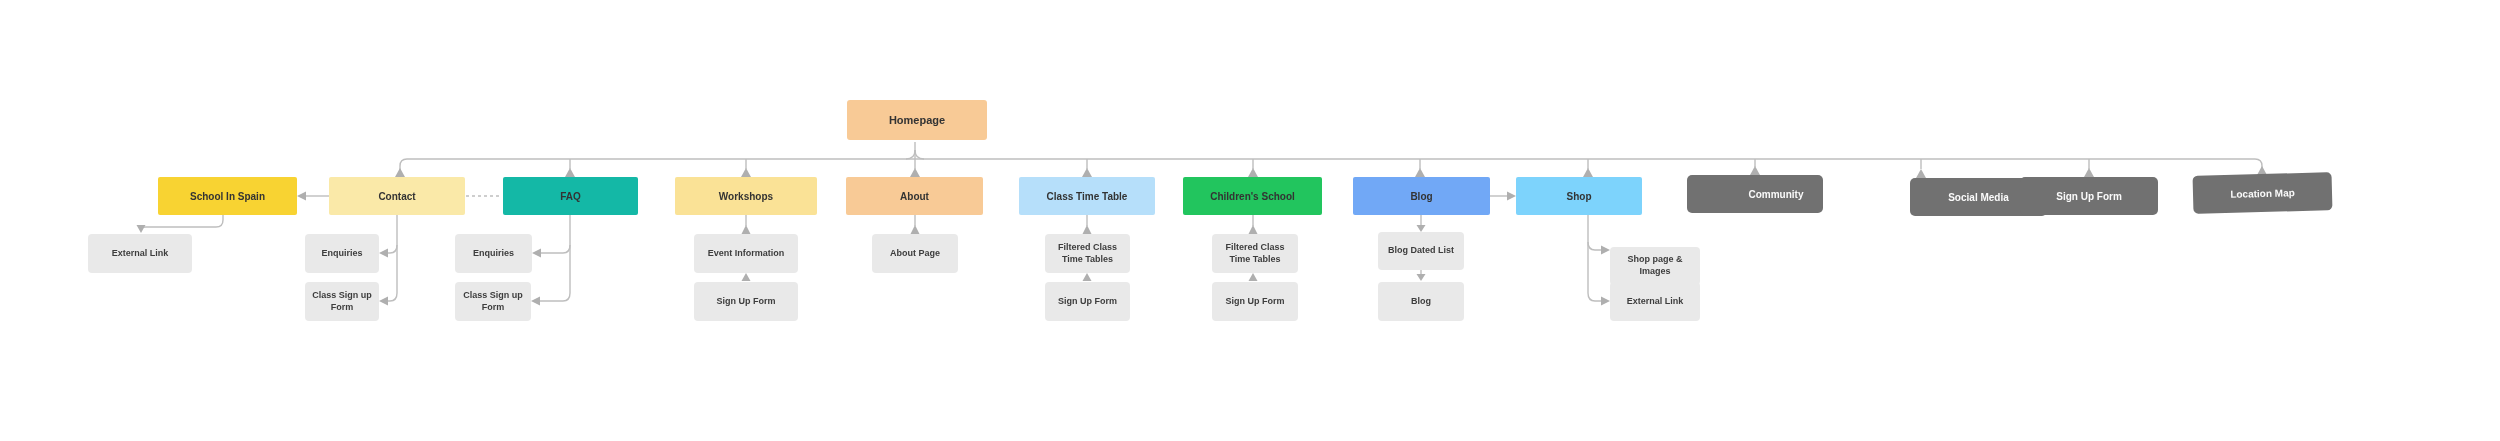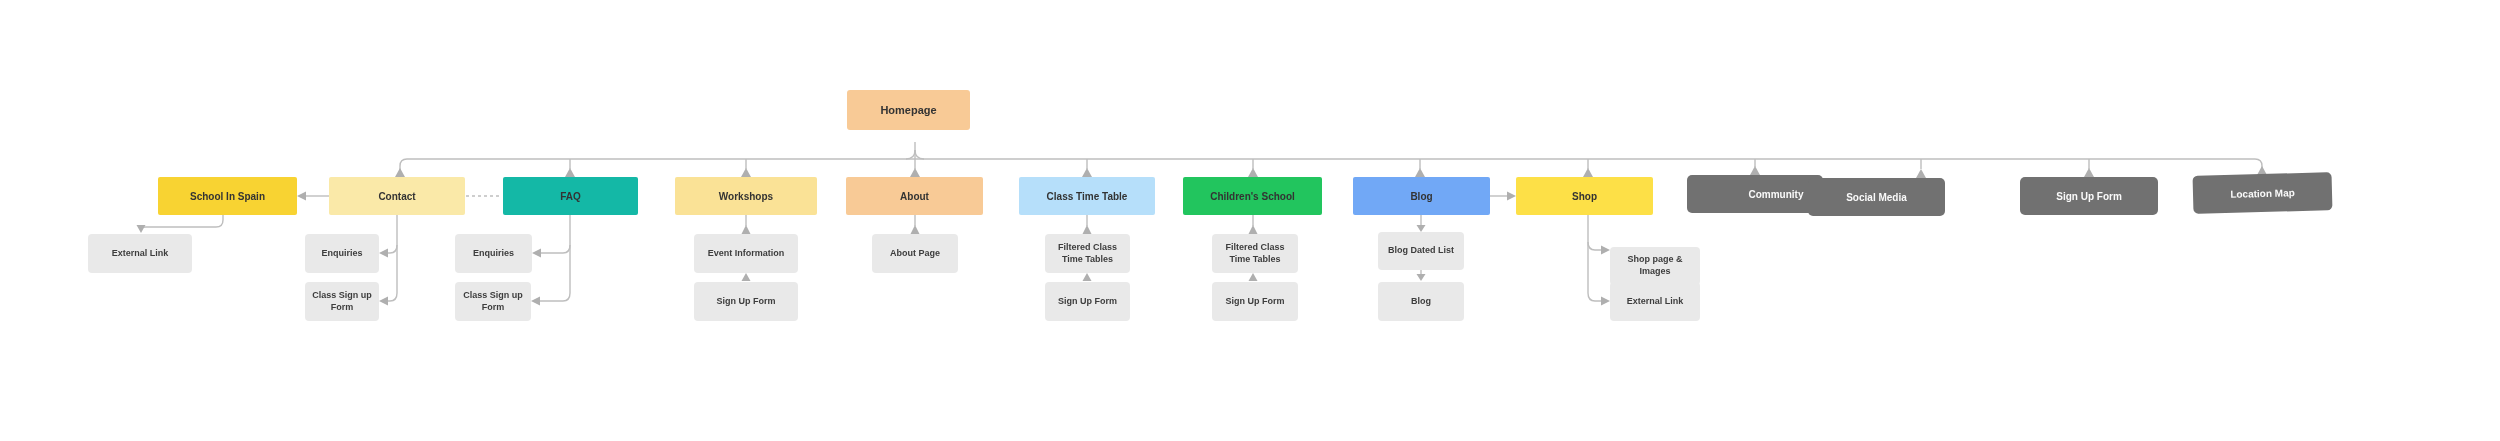--- a/index.html
+++ b/index.html
@@ -116,21 +116,21 @@
       <polygon points="1248.5,281 1257.5,281 1253,273"></polygon>
 
       <polygon points="1416.5,225 1425.5,225 1421,232"></polygon>
       <polygon points="1416.5,274 1425.5,274 1421,281"></polygon>
 
       <polygon points="1610,250 1601,245.5 1601,254.5"></polygon>
       <polygon points="1610,301 1601,296.5 1601,305.5"></polygon>
     </g>
   </svg>
 
-  <div class="box root" style="left: 847px; top: 90px; width: 123px; background: rgb(248, 202, 150);">
+  <div class="box root" style="left: 847px; top: 100px; width: 140px; background: rgb(248, 202, 150);">
     <span class="lbl">Homepage</span>
   </div>
 
   <div class="box l1" style="left: 158px; top: 177px; width: 139px; background: rgb(248, 211, 50);">
     <span class="lbl">School In Spain</span>
   </div>
   <div class="box l1" style="left: 329px; top: 177px; width: 136px; background: rgb(250, 233, 168);">
     <span class="lbl">Contact</span>
   </div>
   <div class="box l1" style="left: 503px; top: 177px; width: 135px; background: #14b8a6;">
@@ -144,27 +144,27 @@
   </div>
   <div class="box l1" style="left: 1019px; top: 177px; width: 136px; background: rgb(182, 223, 250);">
     <span class="lbl">Class Time Table</span>
   </div>
   <div class="box l1" style="left: 1183px; top: 177px; width: 139px; background: #22c55e;">
     <span class="lbl">Children's School</span>
   </div>
   <div class="box l1" style="left: 1353px; top: 177px; width: 137px; background: rgb(113, 168, 246);">
     <span class="lbl">Blog</span>
   </div>
-  <div class="box l1" style="left: 1516px; top: 177px; width: 137px; background: #fde047;">
+  <div class="box l1" style="left: 1516px; top: 177px; width: 126px; background: #7dd3fc;">
     <span class="lbl">Shop</span>
   </div>
   <div class="box l1 dark" style="left: 1687px; top: 175px; width: 136px; background: rgb(113, 113, 113); padding-left: 42px;">
     <span class="lbl">Community</span>
   </div>
-  <div class="box l1 dark" style="left: 1808px; top: 178px; width: 137px; background: rgb(113, 113, 113);">
+  <div class="box l1 dark" style="left: 1910px; top: 178px; width: 137px; background: rgb(113, 113, 113);">
     <span class="lbl">Social Media</span>
   </div>
   <div class="box l1 dark" style="left: 2020px; top: 177px; width: 138px; background: rgb(113, 113, 113);">
     <span class="lbl">Sign Up Form</span>
   </div>
   <div class="box l1 dark tilt" style="left: 2193px; top: 174px; width: 139px; background: rgb(113, 113, 113);">
     <span class="lbl">Location Map</span>
   </div>
 
   <div class="box child" style="left: 88px; top: 234px; width: 104px; background: rgb(233, 233, 233);">

